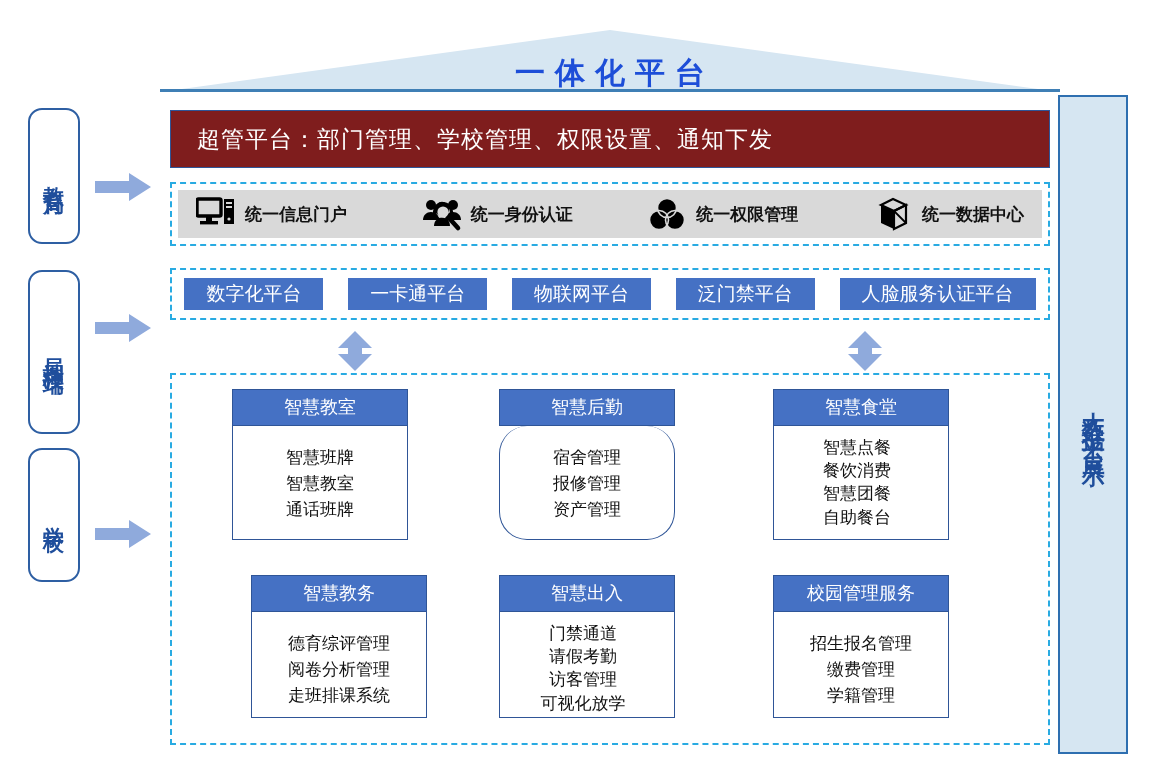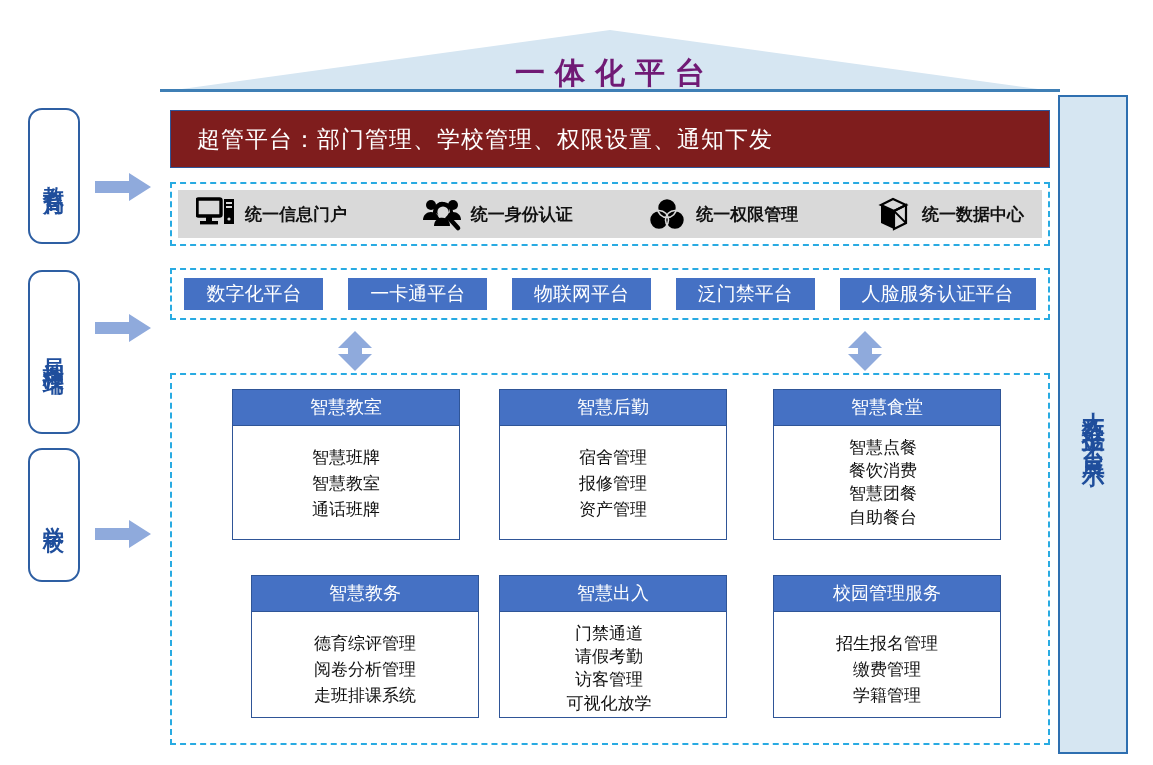--- a/index.html
+++ b/index.html
@@ -11,21 +11,21 @@
   #stage{position:relative;width:1153px;height:765px;}
 
   
   .roof{position:absolute;left:160px;top:30px;width:900px;height:62px;}
   .roof-shape{position:absolute;inset:0;
     background:#d6e6f2;
     -webkit-clip-path:polygon(50% 0%,100% 100%,0% 100%);
     clip-path:polygon(50% 0%,100% 100%,0% 100%);}
   .roof-line{position:absolute;left:0;bottom:0;width:100%;height:3px;background:#3f7fb5;}
   .roof-title{position:absolute;left:0;right:0;bottom:4px;text-align:center;
-    font-size:30px;font-weight:bold;color:#701a75;letter-spacing:10px;
+    font-size:30px;font-weight:bold;color:#1d4ed8;letter-spacing:10px;
     text-indent:10px;line-height:1;}
 
   
   .superbar{position:absolute;left:170px;top:110px;width:880px;height:58px;
     background:#7f1d1d;border:1px solid #2f5597;display:flex;align-items:center;
     box-sizing:border-box;padding-left:26px;}
   .superbar span{color:#ffffff;font-size:23px;letter-spacing:1px;}
 
   
   .dashband{position:absolute;left:170px;top:182px;width:880px;height:64px;
@@ -44,36 +44,36 @@
     padding:6px 22px;white-space:nowrap;line-height:1.1;}
 
   
   .updown{position:absolute;width:34px;height:40px;}
   .updown svg{display:block;}
 
   
   .cardbox{position:absolute;left:170px;top:373px;width:880px;height:372px;
     border:2px dashed #29abe2;box-sizing:border-box;}
   .grid{position:absolute;inset:0;padding:14px 0 0 0;box-sizing:border-box;}
-  .card{position:absolute;width:228px;}
+  .card{position:absolute;width:176px;}
   .card-hd{background:#4571c4;border:1px solid #2f5597;color:#fff;
     font-size:18px;text-align:center;padding:7px 0;line-height:1.15;
     box-sizing:border-box;}
   .card-bd{border:1px solid #2f5597;border-top:none;background:#fff;
     text-align:center;box-sizing:border-box;}
   .card-bd div{font-size:17px;color:#111;line-height:1.2;}
 
   .sp3{padding:16px 0 16px 0;}
   .sp3 div{margin:6px 0;}
   .sp4{padding:9px 8px 9px 0;}
   .sp4 div{margin:3px 0;}
 
   
   .h-r1a{height:114px;}
-  .h-r1b{height:114px;}
+  .h-r1b{height:114px;border-radius:28px;}
   .h-r1c{height:114px;}
   
   .h-r2{height:106px;}
   .h-r2d{height:106px;}
 
   
   .pill{position:absolute;border:2px solid #2e5fa3;border-radius:14px;
     background:#fff;display:flex;align-items:center;justify-content:center;}
   .pill span{writing-mode:vertical-rl;text-orientation:upright;
     font-size:21px;font-weight:bold;color:#1f4e9c;letter-spacing:5px;line-height:1.1;}

